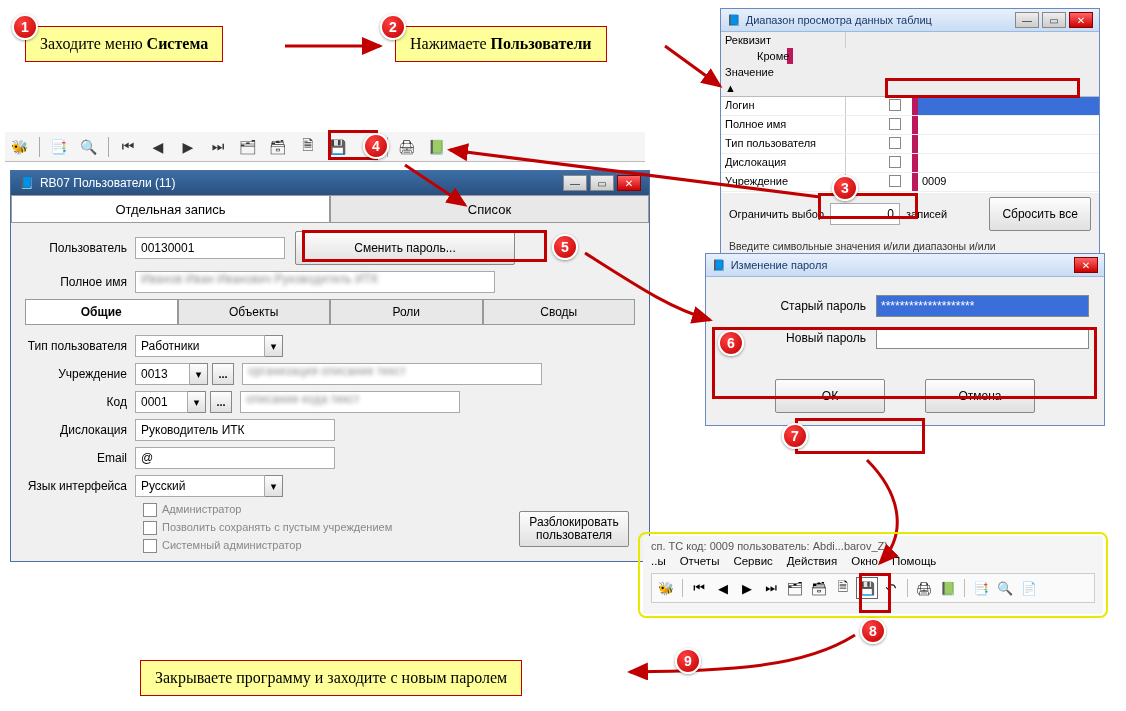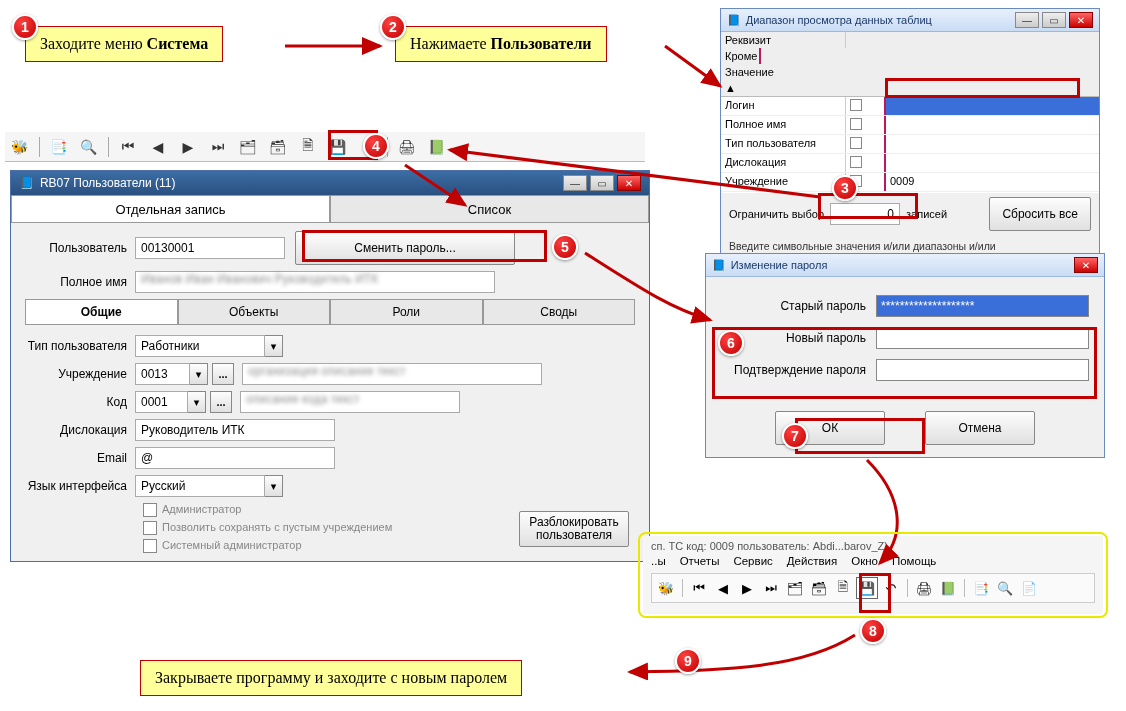--- a/index.html
+++ b/index.html
@@ -209,21 +209,21 @@
     display: flex;
     background: #eee;
     border-bottom: 1px solid #bbb;
     font-size: 11px;
     flex-direction: column;
   }
   .grid-head > div, .grid-row > div {
     padding: 2px 4px;
   }
   .gc1 { width: 125px; border-right: 1px solid #ccc; }
-  .gc2 { width: 40px; text-align: left; border-right: 2px solid #be185d; }
+  .gc2 { width: 40px; text-align: center; border-right: 6px solid #be185d; margin-left: 32px; }
   .gc3 { flex: 1; }
   .grid-body { background: #fff; font-size: 11px; height: 96px; overflow: hidden;}
   .grid-row { display: flex; border-bottom: 1px solid #eee; }
   .grid-row.sel .gc3 { background: #3a6ed8; color: #fff; }
   .grid-cb { width: 12px; height: 12px; border: 1px solid #888; display: inline-block; }
   .range-hint { padding: 5px 8px; font-size: 10.5px; color: #333; }
   .range-btns { display: flex; justify-content: center; gap: 40px; padding: 6px; }
 
   
   .dlg-pass {
@@ -470,24 +470,20 @@
         <div class="win-ctrl close">✕</div>
       </div>
   </div>
   <div class="pass-body">
     <div class="pass-row">
       <label>Старый пароль</label>
       <input style="background: rgb(58, 110, 216); color: rgb(255, 255, 255);" value="********************">
     </div>
     <div class="pass-row">
       <label>Новый пароль</label>
-      <input style="">
-    </div>
-    <div class="pass-row">
-      <label>Подтверждение пароля</label>
       <input style="">
     </div>
   </div>
   <div class="pass-btns">
     <button class="btn-std" style="width:110px;">ОК</button>
     <button class="btn-std" style="width:110px;">Отмена</button>
   </div>
 </div>
 <div class="red-box" style="left:712px;top:327px;width:385px;height:72px;"></div>
 <div class="badge" style="left:718px;top:330px;">6</div>

